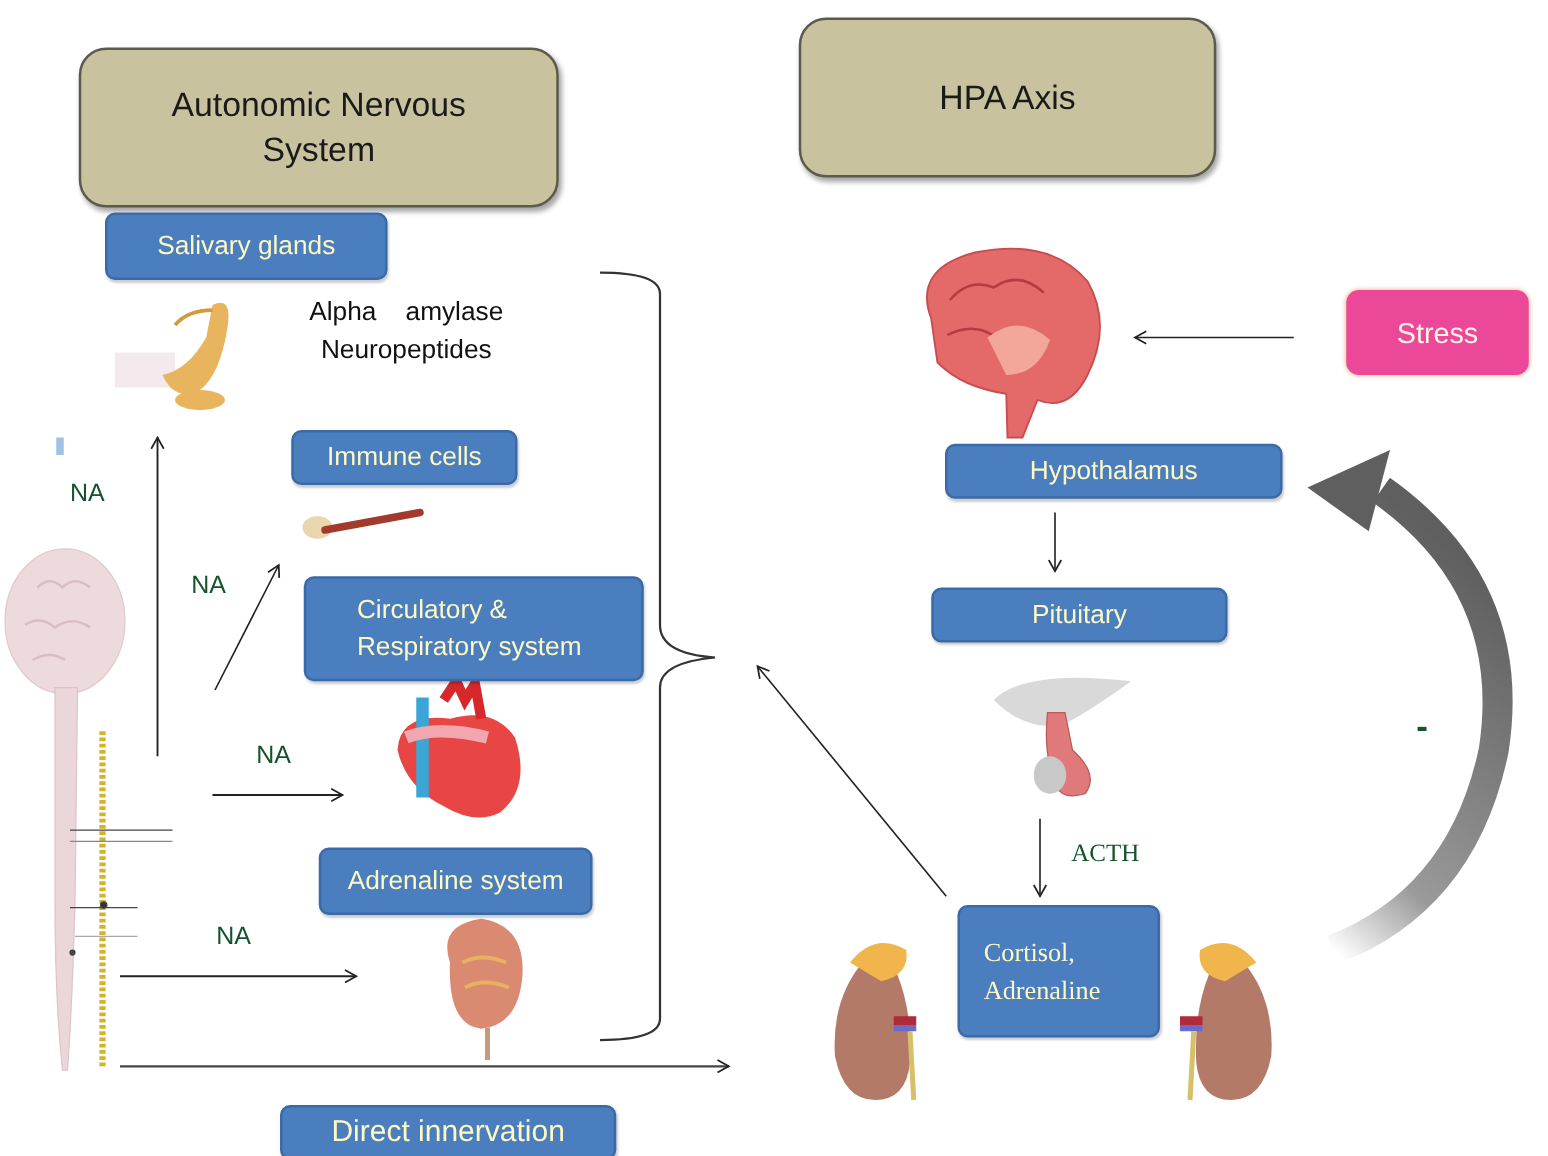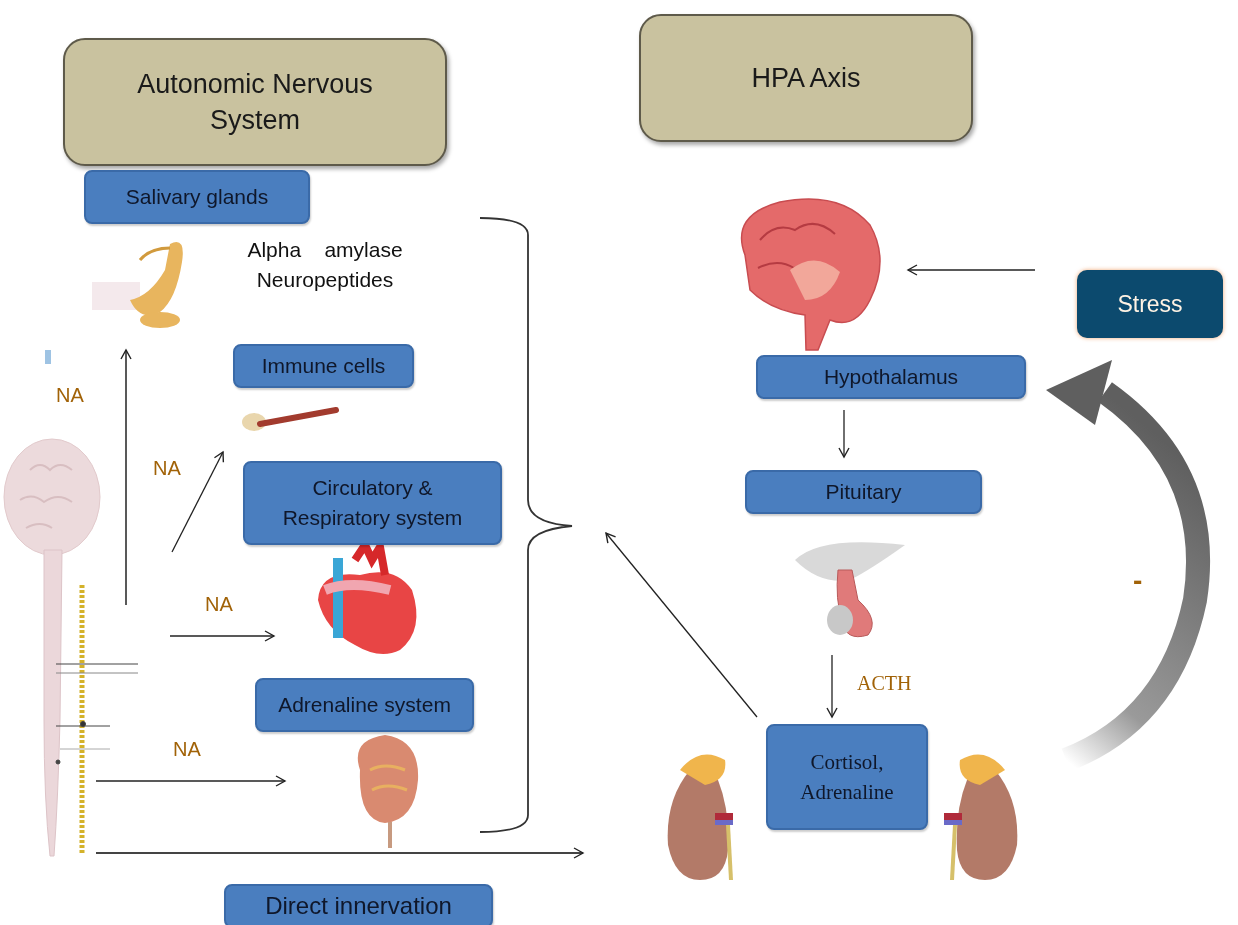--- a/index.html
+++ b/index.html
@@ -1,26 +1,26 @@
 <!DOCTYPE html>
 <html><head>
 <meta charset="utf-8">
 <style>
   html, body { margin:0; padding:0; background:#ffffff; }
   body { width:1238px; height:925px; position:relative; overflow:hidden;
          font-family:"Liberation Sans", "DejaVu Sans", sans-serif; color:#111; }
   .header-box { position:absolute; background:#c9c29f; border:2px solid #5e5a4a; border-radius:22px;
                 box-shadow: 2px 3px 4px rgba(0,0,0,0.35); display:flex; align-items:center; justify-content:center;
                 text-align:center; font-size:27px; line-height:36px; color:#1a1a1a; }
-  .blue { position:absolute; background:#4a7ebf; border:2px solid #3a6aa8; border-radius:8px; color:#0f172a;
-          display:flex; align-items:center; justify-content:center; text-align:center; font-size:21px; line-height:30px;
+  .blue { position:absolute; background:#4a7ebf; border:2px solid #3a6aa8; border-radius:8px; color:#fef9c3;
+          display:flex; align-items:center; justify-content:center; font-size:21px; line-height:30px;
           box-shadow: 1px 2px 2px rgba(0,0,0,0.2); }
-  .orange { position:absolute; background:#0c4a6e; border-radius:10px; color:#fff3e4; display:flex; align-items:center;
-            justify-content:center; font-size:23px; box-shadow: 0 0 4px rgba(232,112,26,0.6); margin-top: 38px; }
-  .label { position:absolute; font-size:20px; color:#a16207; white-space:nowrap; }
+  .orange { position:absolute; background:#ec4899; border-radius:10px; color:#fff3e4; display:flex; align-items:center;
+            justify-content:center; font-size:23px; box-shadow: 0 0 4px rgba(232,112,26,0.6); }
+  .label { position:absolute; font-size:20px; color:#14532d; white-space:nowrap; }
   .mol { position:absolute; font-size:21px; color:#111; text-align:center; line-height:30px; }
   svg.overlay { position:absolute; left:0; top:0; }
 </style>
 </head>
 <body>
 
 <div class="header-box" style="left:63px;top:14px;width:380px;height:124px;margin-top:24px;">
   <span style="width:300px;display:block;">Autonomic Nervous System</span>
 </div>
 <div class="header-box" style="left:639px;top:14px;width:330px;height:124px;">
@@ -130,21 +130,21 @@
 <div class="blue" style="left:84px;top:170px;width:222px;height:50px;">
   <span>Salivary glands</span>
 </div>
 <div class="mol" style="left:225px;top:235px;width:200px;">
   <div style="white-space:pre;">Alpha    amylase</div>
   <div>Neuropeptides</div>
 </div>
 <div class="blue" style="left:233px;top:344px;width:177px;height:40px;">
   <span>Immune cells</span>
 </div>
-<div class="blue" style="left:243px;top:461px;width:255px;height:80px;">
+<div class="blue" style="left:243px;top:461px;width:255px;height:80px;padding-left:13px;">
   <span style="width:200px;display:block;">Circulatory &amp; Respiratory system</span>
 </div>
 <div class="blue" style="left:255px;top:678px;width:215px;height:50px;">
   <span>Adrenaline system</span>
 </div>
 <div class="blue" style="left:224px;top:870px;width:265px;height:40px;font-size:24px;margin-top:14px;">
   <span>Direct innervation</span>
 </div>
 
 <div class="label" style="left:56px;top:384px;">NA</div>

